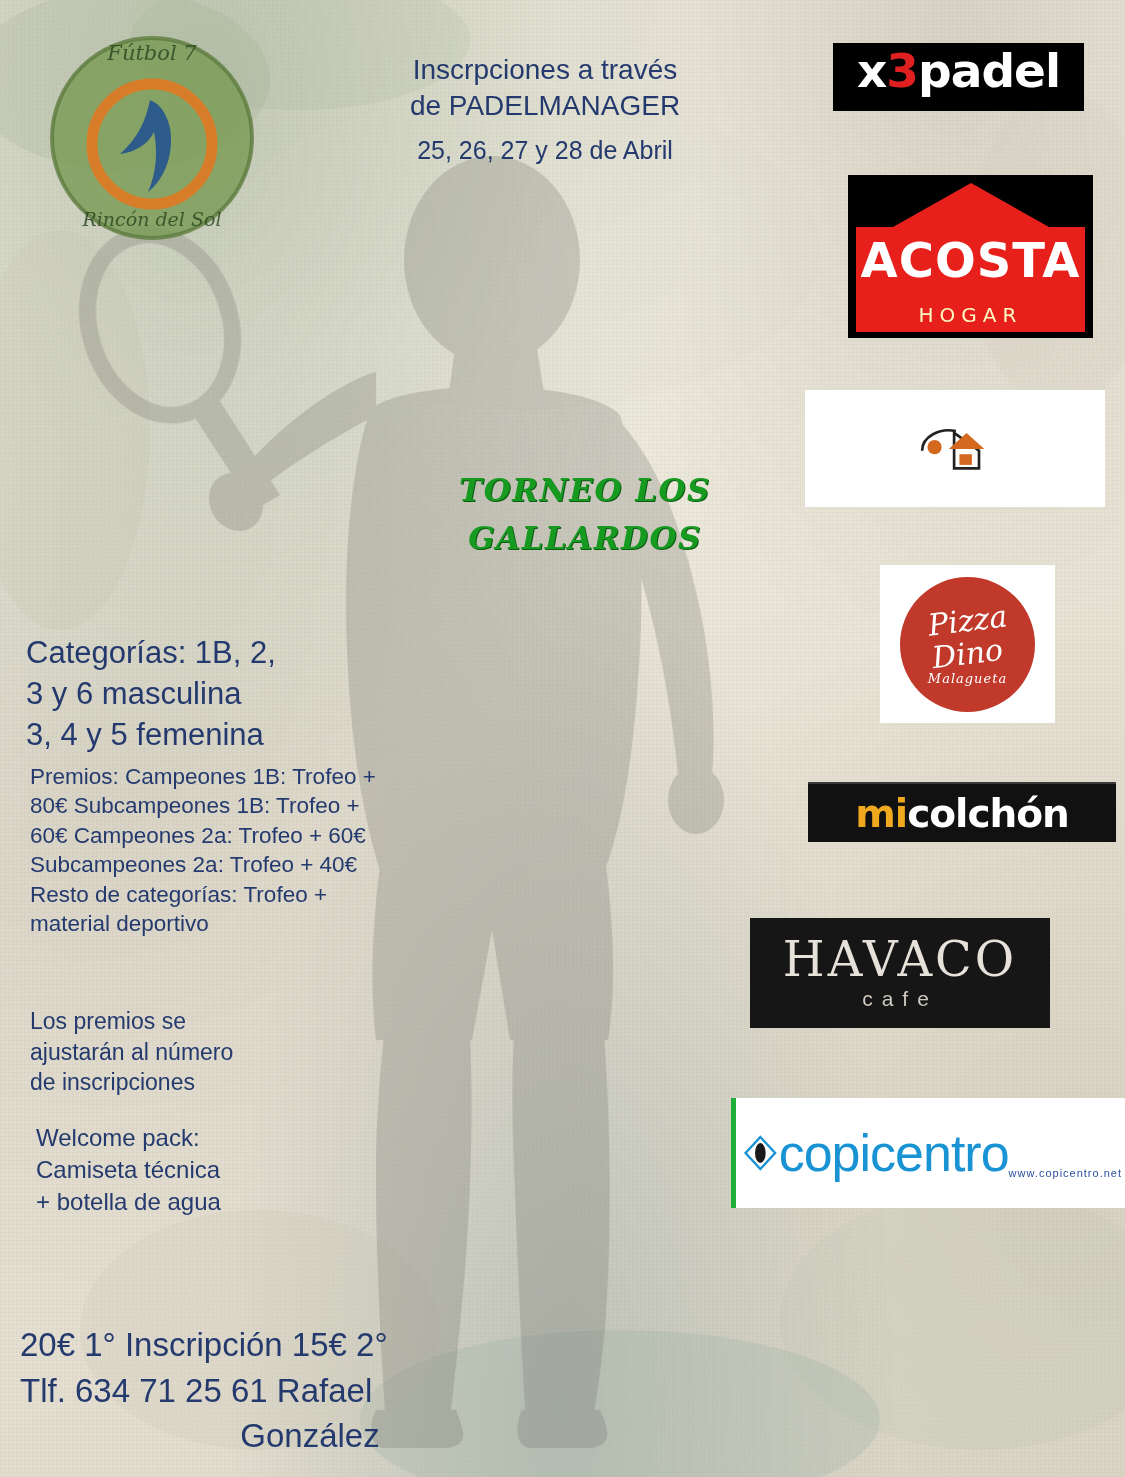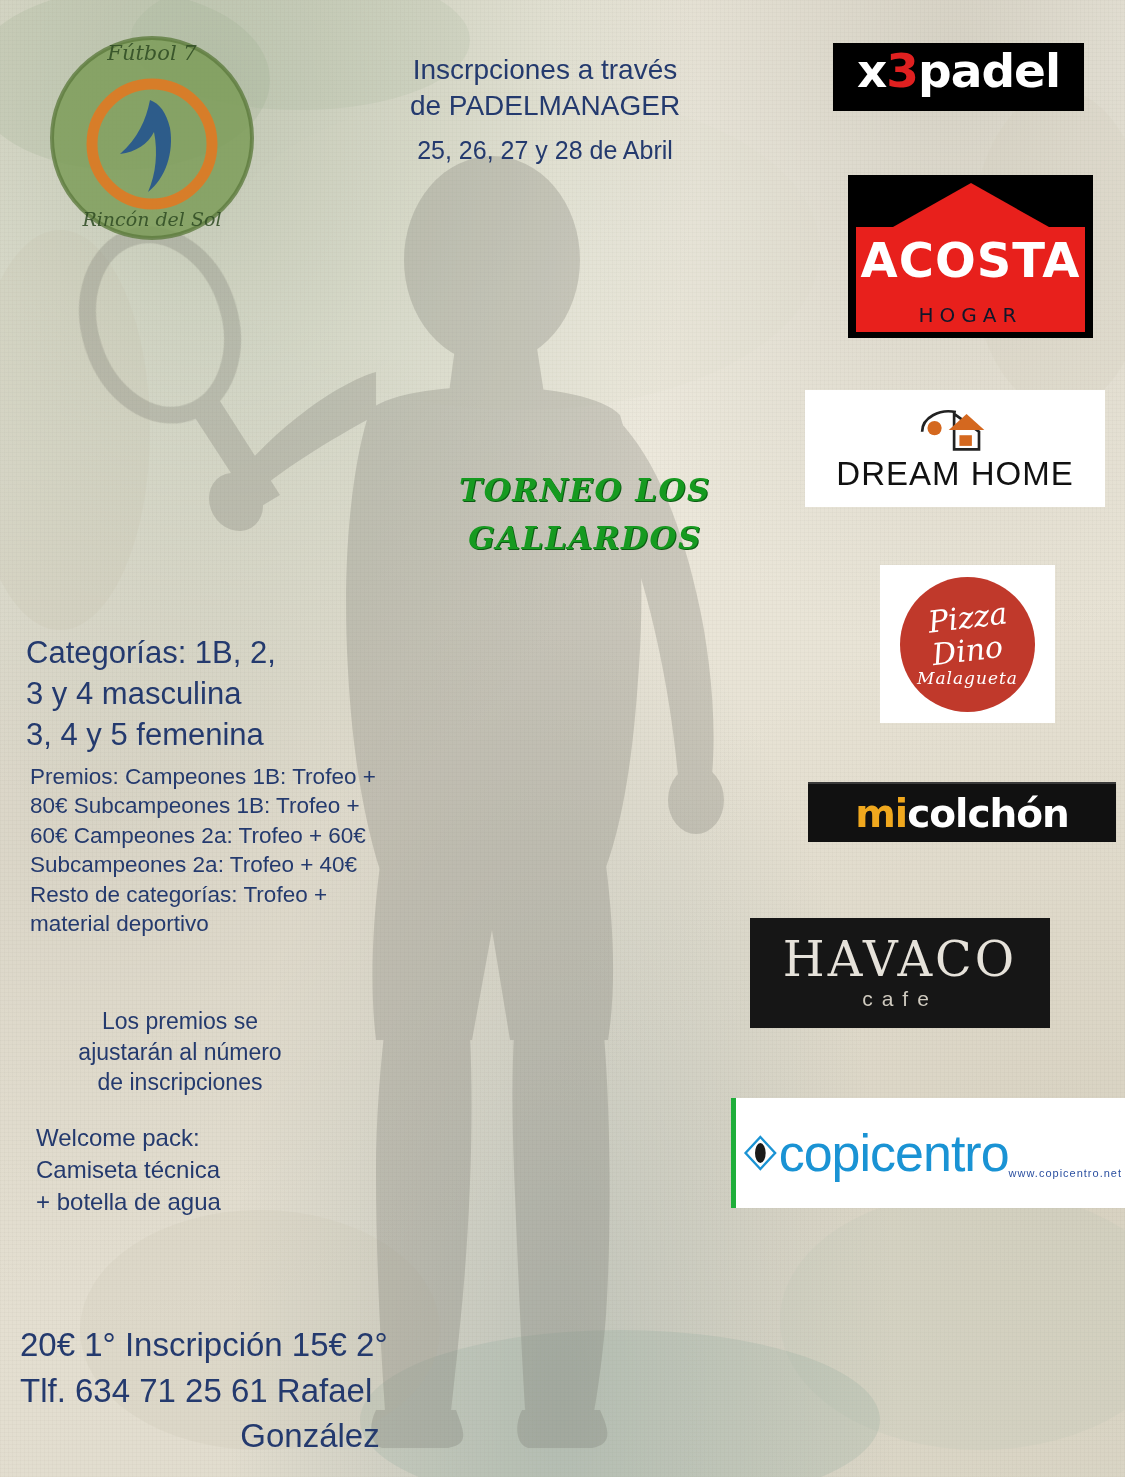--- a/index.html
+++ b/index.html
@@ -115,21 +115,20 @@
     width: 360px;
     color: #243a6e;
     font-size: 22.5px;
     line-height: 1.31;
   }
   #ajuste {
     position: absolute;
     left: 30px;
     top: 1006px;
     width: 300px;
-    text-align: center;
     color: #243a6e;
     font-size: 23px;
     line-height: 1.33;
   }
   #welcome {
     position: absolute;
     left: 36px;
     top: 1122px;
     width: 320px;
     color: #243a6e;
@@ -192,21 +191,21 @@
   #sp-acosta .body {
     position: absolute; left: 8px; top: 52px; right: 8px; bottom: 6px;
     background: #e8201c;
     display: flex; flex-direction: column; align-items: center; justify-content: center;
   }
   #sp-acosta .name {
     color: #fff; font-size: 48px; font-weight: bold; letter-spacing: 1px;
     font-family: "DejaVu Sans", sans-serif;
   }
   #sp-acosta .sub {
-    color: #0f172a; font-size: 20px; letter-spacing: 6px; margin-top: 15px;
+    color: #fef9c3; font-size: 20px; letter-spacing: 6px; margin-top: 15px;
     font-family: "DejaVu Sans", sans-serif;
   }
 
   
   #sp-dreamhome {
     left: 805px; top: 390px; width: 300px; height: 117px;
     background: #fff;
     display: flex; flex-direction: column; align-items: center; justify-content: center;
   }
   #sp-dreamhome .icon { height: 48px; margin-bottom: 2px; }
@@ -224,21 +223,21 @@
   #sp-pizzadino .circle {
     width: 135px; height: 135px; border-radius: 50%;
     background: #c0392b;
     display: flex; flex-direction: column; align-items: center; justify-content: center;
     color: #fff;
     font-family: "DejaVu Serif", serif;
     font-style: italic;
   }
   #sp-pizzadino .l1 { font-size: 30px; transform: rotate(-7deg); }
   #sp-pizzadino .l2 { font-size: 30px; transform: rotate(-7deg); margin-top: -2px; }
-  #sp-pizzadino .l3 { font-size: 17px; letter-spacing: 1px; }
+  #sp-pizzadino .l3 { font-size: 13px; letter-spacing: 1px; }
 
   
   #sp-micolchon {
     left: 808px; top: 782px; width: 308px; height: 58px;
     background: #111;
     display: flex; align-items: center; justify-content: center;
     border-top: 2px solid #3a3a3a;
   }
   #sp-micolchon .txt {
     font-size: 39px; font-weight: bold; letter-spacing: -1px;
@@ -361,21 +360,21 @@
     <span class="dates">25, 26, 27 y 28 de Abril</span>
   </div>
 
   <div id="torneo-title">
     <span>TORNEO LOS</span><br>
     <span>GALLARDOS</span>
   </div>
 
   <div id="categorias">
     <span>Categorías: 1B, 2,</span><br>
-    <span>3 y 4 masculina</span><br>
+    <span>3 y 6 masculina</span><br>
     <span>3, 4 y 5 femenina</span>
   </div>
 
   <div id="premios">Premios:  Campeones 1B: Trofeo + 80€ Subcampeones 1B: Trofeo + 60€  Campeones 2a: Trofeo + 60€ Subcampeones 2a: Trofeo + 40€  Resto de categorías: Trofeo + material deportivo</div>
 
   <div id="ajuste">
     <span>Los premios se</span><br>
     <span>ajustarán al número</span><br>
     <span>de inscripciones</span>
   </div>
@@ -405,21 +404,20 @@
   </div>
 
   <div class="sponsor" id="sp-dreamhome">
     <svg class="icon" viewBox="0 0 90 54">
       <path d="M8 30 C8 14, 28 4, 46 8" fill="none" stroke="#222" stroke-width="3"></path>
       <circle cx="22" cy="26" r="8" fill="#d4681f"></circle>
       <path d="M44 10 L72 30 L72 50 L44 50 Z" fill="none" stroke="#222" stroke-width="3"></path>
       <path d="M38 28 L58 10 L78 28 Z" fill="#d4681f"></path>
       <rect x="50" y="34" width="14" height="12" fill="#d4681f"></rect>
     </svg>
-    <div class="txt">DREAM HOME</div>
   </div>
 
   <div class="sponsor" id="sp-pizzadino">
     <div class="circle">
       <div class="l1">Pizza</div>
       <div class="l2">Dino</div>
       <div class="l3">Malagueta</div>
     </div>
   </div>
 

